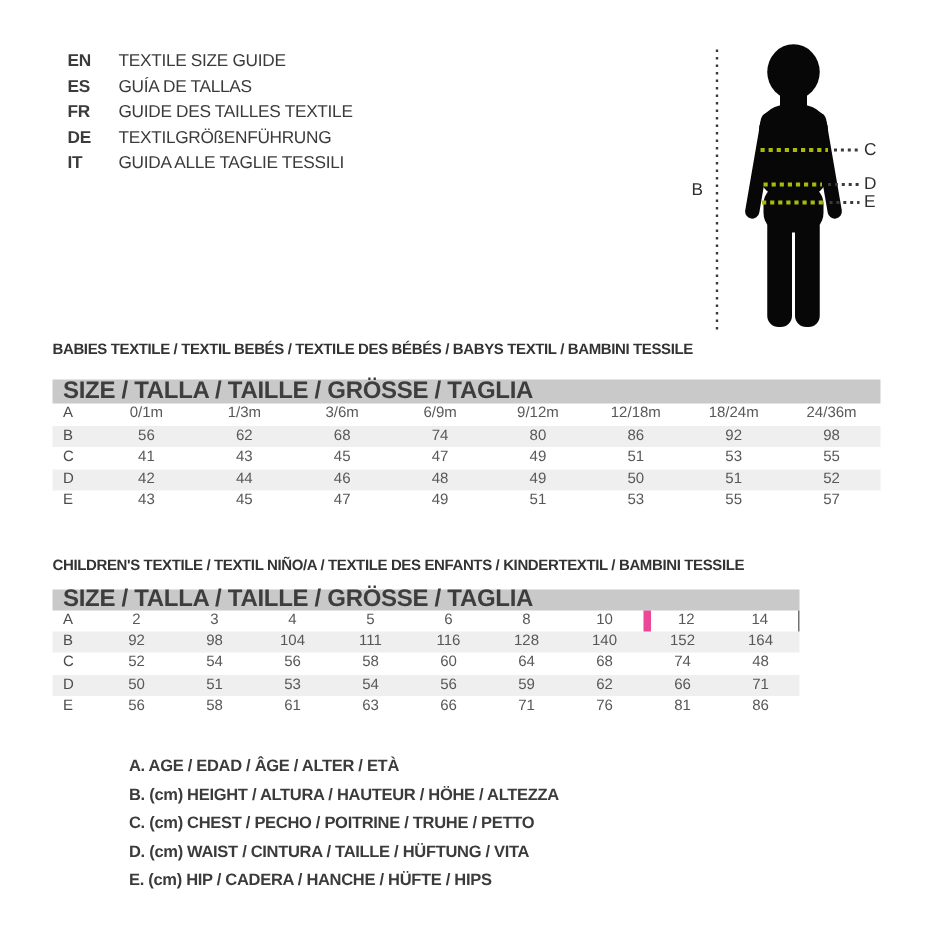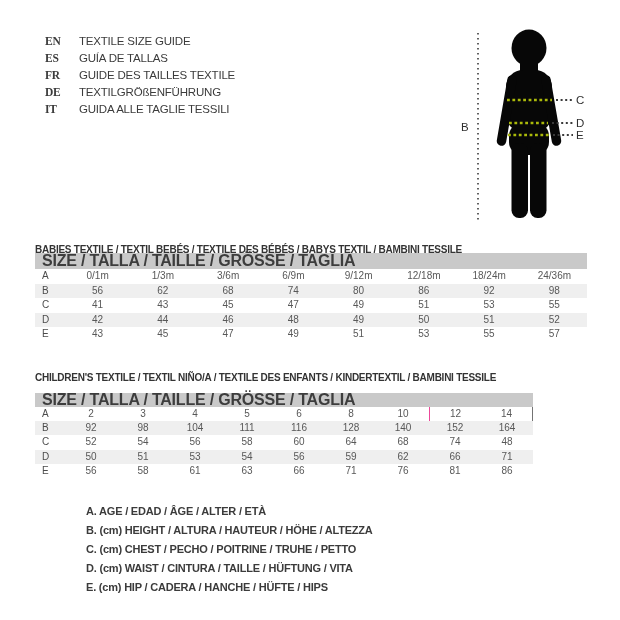--- a/index.html
+++ b/index.html
@@ -4,53 +4,53 @@
 <style>
   html,body { margin:0; padding:0; background:#fff; }
   #canvas {
     position:relative; width:620px; height:620px; background:#ffffff;
     font-family:"Liberation Sans", sans-serif; color:#3b3b3b; overflow:hidden;
   }
 
   
   .lang-block { position:absolute; left:45px; top:33px; }
   .lang-row { display:flex; height:17px; line-height:17px; }
-  .lang-code { width:34px; font-size:11.5px; font-weight:700; letter-spacing:-0.2px; color:#3b3b3b;font-family:Liberation Serif, serif; }
+  .lang-code { width:34px; font-size:11.5px; font-weight:700; letter-spacing:-0.2px; color:#3b3b3b; }
   .lang-label { font-size:11.5px; font-weight:400; letter-spacing:-0.2px; color:#3b3b3b; white-space:nowrap; }
 
   
   .figure { position:absolute; left:455px; top:25px; width:160px; height:205px; }
   .figure svg { position:absolute; left:0; top:0; }
   .fig-label { position:absolute; font-size:11.5px; font-weight:400; color:#2f2f2f; line-height:13px; }
   .fig-label.b { left:6px;  top:96px; }
   .fig-label.c { left:121px; top:69px; }
   .fig-label.d { left:121px; top:92px; }
   .fig-label.e { left:121px; top:104px; }
 
   
   .sec-title { position:absolute; left:35px; font-size:10px; font-weight:700;
                letter-spacing:-0.25px; color:#333; white-space:nowrap; }
-  .sec-title.babies { top:244px; }
+  .sec-title.babies { top:228px; }
   .sec-title.children { top:372px; }
 
   
   .size-table { position:absolute; left:35px; }
   .size-table.babies { top:253px; width:552px; }
   .size-table.children { top:393px; width:498px; }
   .size-bar { background:#c9c9c9; font-size:16px; font-weight:700; color:#3d3d3d;
               letter-spacing:-0.2px; padding-left:7px; white-space:nowrap; }
   .babies .size-bar { height:16px; line-height:16px; }
   .children .size-bar { height:14px; line-height:14px; }
   .t-row { display:grid; font-size:10px; color:#585858; }
   .babies .t-row { grid-template-columns:30px repeat(8,1fr); height:14.5px; line-height:14.5px; }
   .children .t-row { grid-template-columns:30px repeat(9,1fr); height:14.2px; line-height:14.2px; }
   .t-row.stripe { background:#efefef; }
   .t-label { padding-left:7px; color:#4c4c4c; }
   .t-cell { text-align:center; }
-  .t-cell.box-l { border-left:1px solid #ec4899; }
+  .t-cell.box-l { border-left:5px solid #ec4899; }
   .t-cell.box-r { border-right:1px solid #737373; }
 
   
   .legend { position:absolute; left:46px; top:502px; list-style:none; margin:0; padding:0; }
   .legend li { font-size:11px; font-weight:700; letter-spacing:-0.2px;
                line-height:19px; color:#3b3b3b; white-space:nowrap;margin-left:40px; }
 </style>
 </head>
 <body>
 

